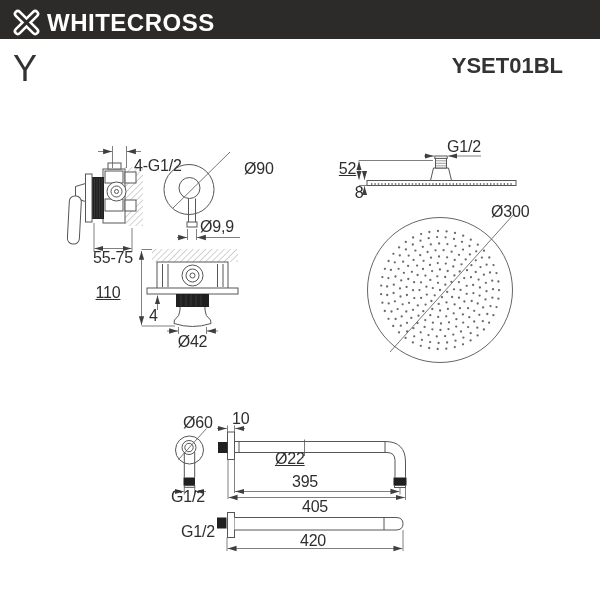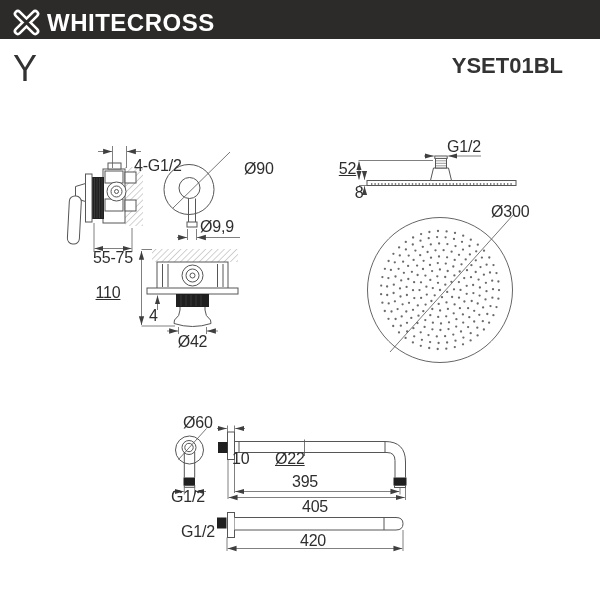--- a/index.html
+++ b/index.html
@@ -454,21 +454,21 @@
   <div class="dim rt" style="left:92px;top:285px;width:32px;">110</div>
   <div class="dim" style="left:149px;top:308px;">4</div>
   <div class="dim ctr" style="left:177px;top:334px;width:31px;">Ø42</div>
 
   <div class="dim" style="left:447px;top:139px;">G1/2</div>
   <div class="dim rt" style="left:337px;top:161px;width:21px;">52</div>
   <div class="dim ctr" style="left:353px;top:185px;width:12px;">8</div>
   <div class="dim" style="left:491px;top:204px;">Ø300</div>
 
   <div class="dim" style="left:183px;top:415px;">Ø60</div>
-  <div class="dim" style="left:232px;top:411px;margin-top:40px;">10</div>
+  <div class="dim" style="left:232px;top:411px;">10</div>
   <div class="dim" style="left:275px;top:451px;text-decoration:underline;">Ø22</div>
   <div class="dim ctr" style="left:290px;top:474px;width:30px;">395</div>
   <div class="dim ctr" style="left:300px;top:499px;width:30px;">405</div>
   <div class="dim" style="left:171px;top:489px;">G1/2</div>
   <div class="dim" style="left:181px;top:524px;">G1/2</div>
   <div class="dim ctr" style="left:298px;top:533px;width:30px;">420</div>
 
 </div>
 
 </body></html>

